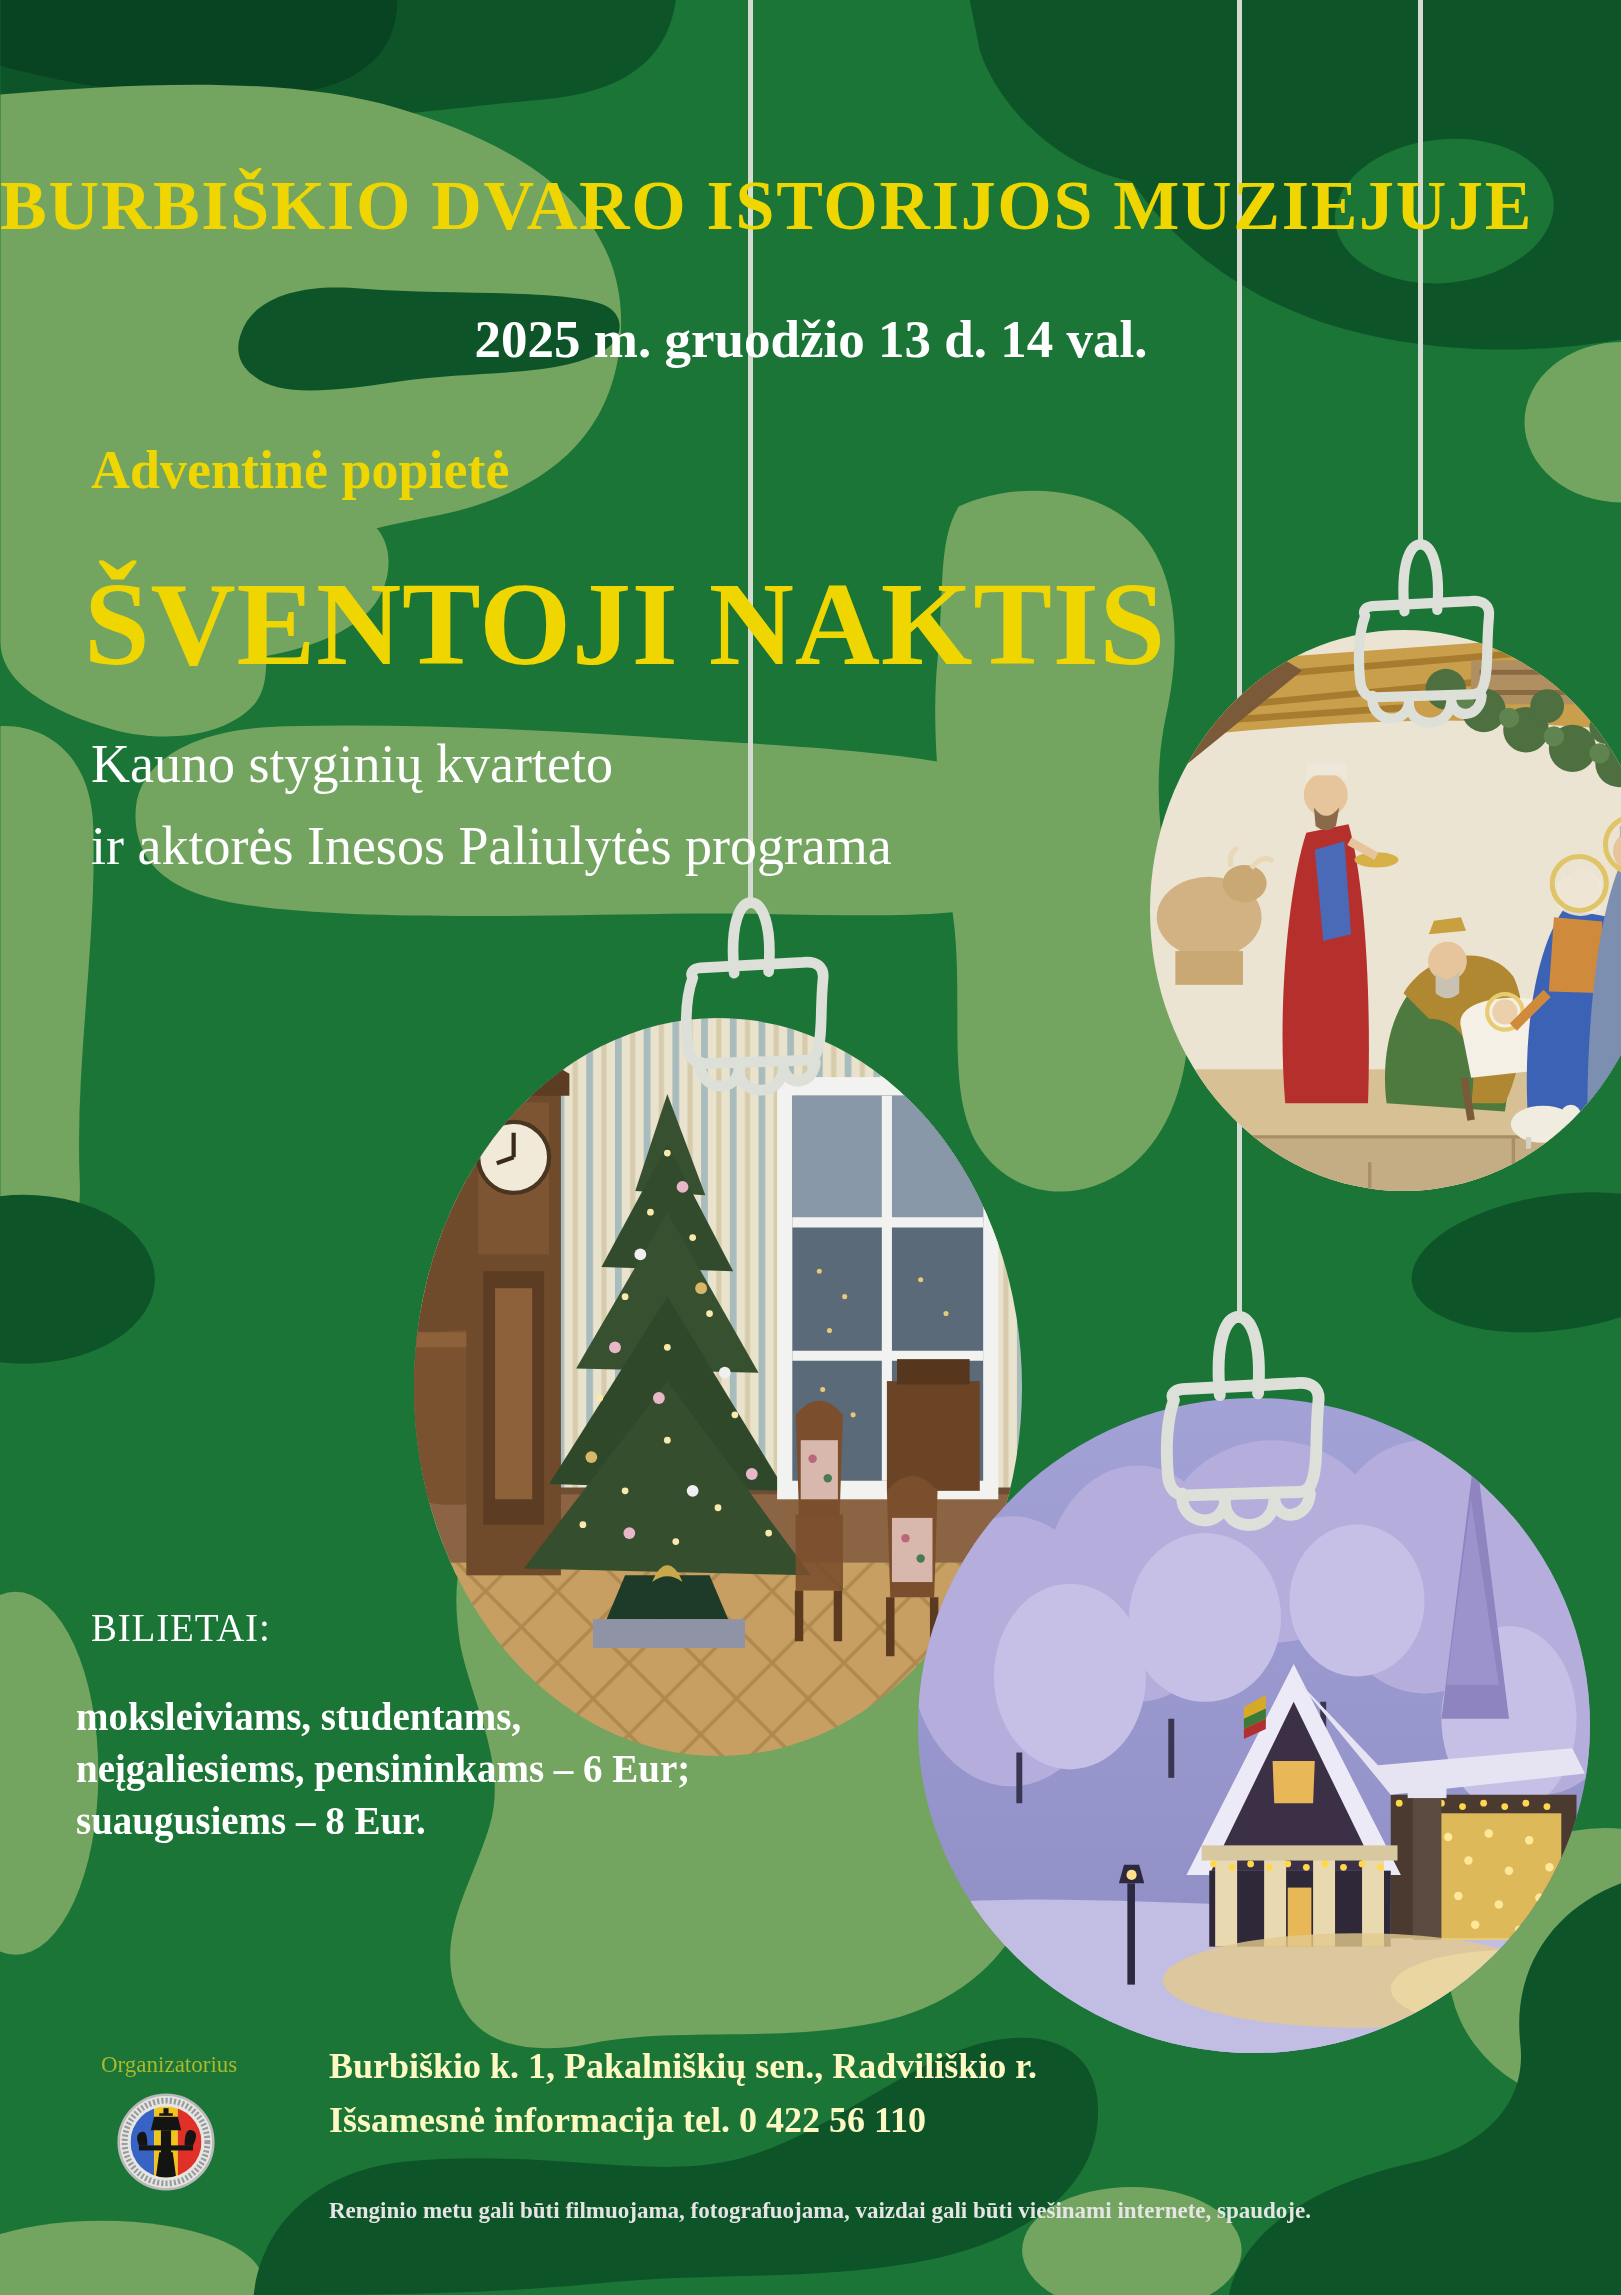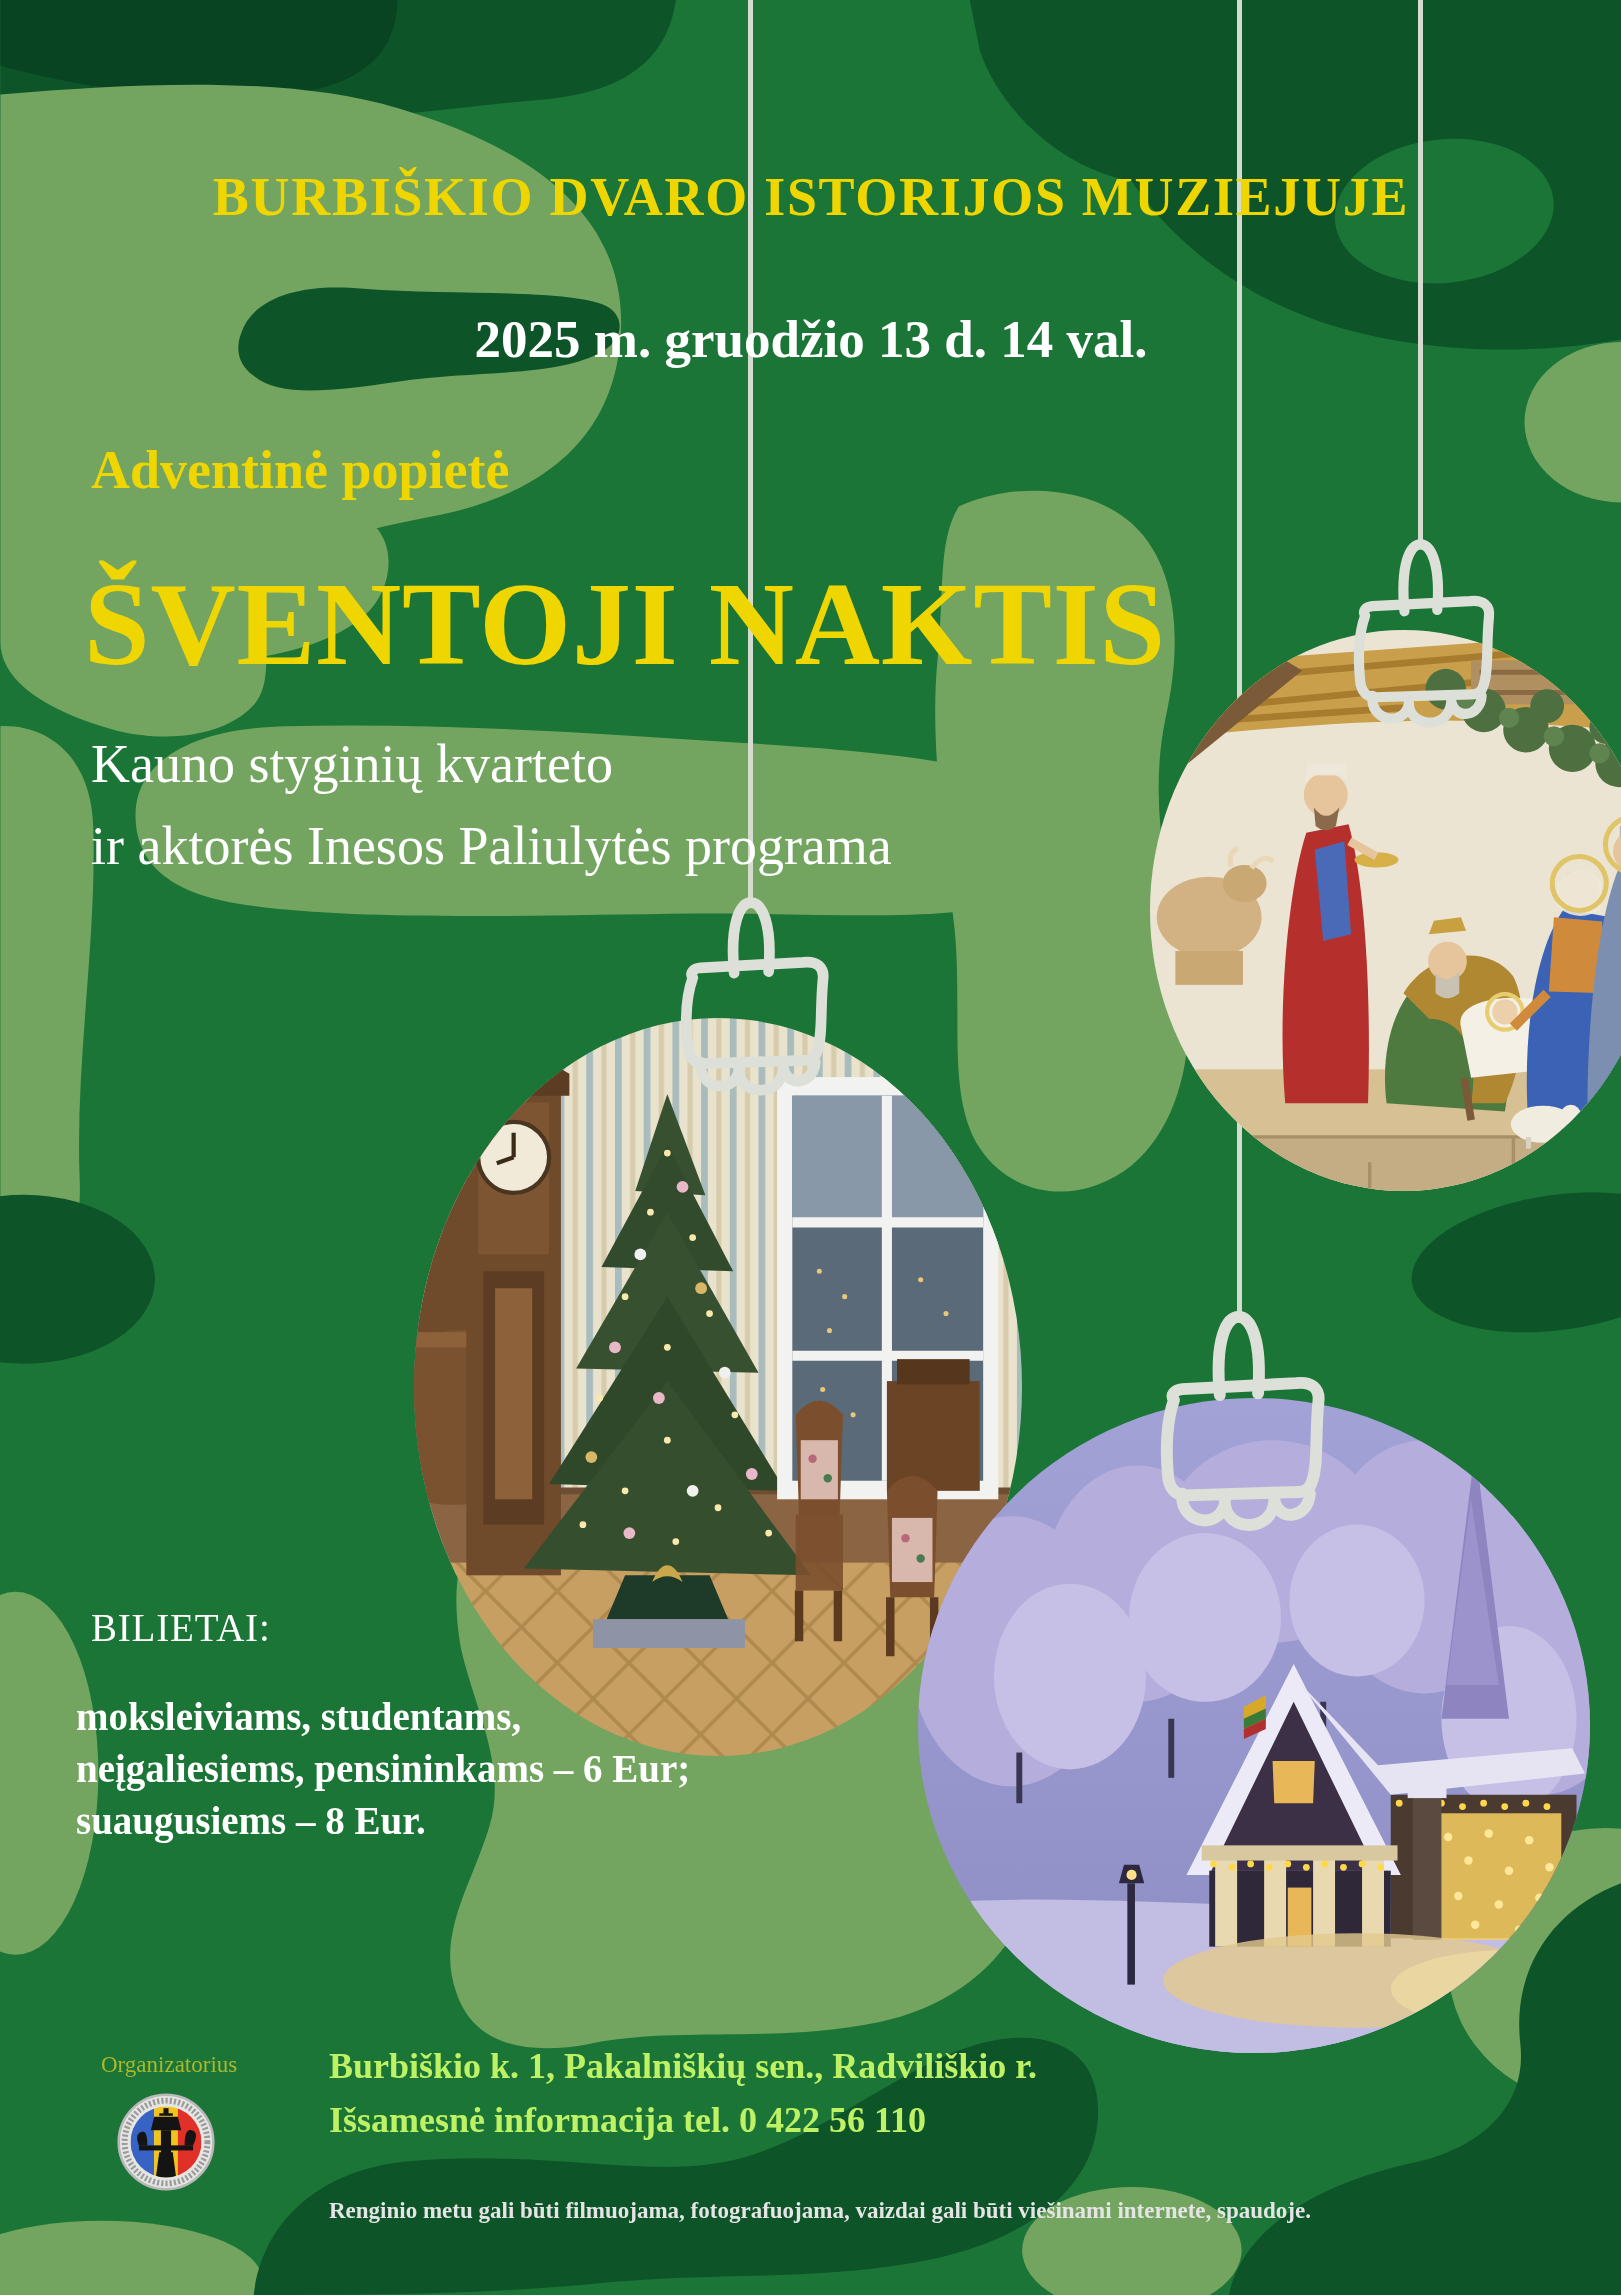--- a/index.html
+++ b/index.html
@@ -7,34 +7,34 @@
     position:relative;width:1622px;height:2295px;overflow:hidden;
     background:#1b7536;font-family:"Liberation Serif", serif;
   }
   .poster *{box-sizing:border-box;}
   .bg-svg{position:absolute;left:0;top:0;z-index:0;}
   .string{position:absolute;width:5px;background:#d6dbd2;z-index:2;}
   .photo{position:absolute;border-radius:50%;overflow:hidden;z-index:3;}
   .photo svg{display:block;width:100%;height:100%;}
   .cap{position:absolute;z-index:4;}
   .txt{position:absolute;z-index:5;white-space:nowrap;}
-  .venue-title{left:0;top:166px;width:100%;text-align:center;
-    font-size:54px;font-weight:700;letter-spacing:1.7px;color:#f0d600;}
+  .venue-title{left:0;top:166px;width:100%;text-align:left;
+    font-size:70px;font-weight:700;letter-spacing:1.7px;color:#f0d600;}
   .date-line{left:0;top:309px;width:100%;text-align:center;
     font-size:53px;font-weight:700;color:#ffffff;}
   .kicker{left:91px;top:439px;font-size:54px;font-weight:700;color:#f0d600;}
   .main-title{left:84px;top:557px;font-size:118px;font-weight:700;
     letter-spacing:0.8px;color:#f0d600;}
   .subtitle{left:91px;top:723px;font-size:54px;font-weight:400;color:#ffffff;line-height:82px;}
   .tickets-heading{left:91px;top:1605px;font-size:39px;font-weight:400;color:#ffffff;letter-spacing:0.8px;}
   .ticket-prices{left:76px;top:1691px;font-size:39px;font-weight:700;color:#ffffff;line-height:52px;}
   .ticket-notes{left:91px;top:1888px;font-size:39px;font-weight:400;color:#ffffff;line-height:52px;}
   .organizer-label{left:101px;top:2052px;font-size:23px;font-weight:400;color:#aab82f;}
   .logo{position:absolute;left:117px;top:2093px;z-index:5;}
-  .contact-block{left:329px;top:2039px;font-size:36px;font-weight:700;color:#bef264;line-height:54px;}
+  .contact-block{left:329px;top:2039px;font-size:36px;font-weight:700;color:#fef9c3;line-height:54px;}
   .disclaimer{left:329px;top:2198px;font-size:23px;font-weight:700;color:#e5e5e5;}
 </style>
 </head>
 <body>
 
 <div class="poster">
 
   <svg class="bg-svg" width="1622" height="2295" viewBox="0 0 1920 2718">
     <defs>
       <g id="cap-shape">

